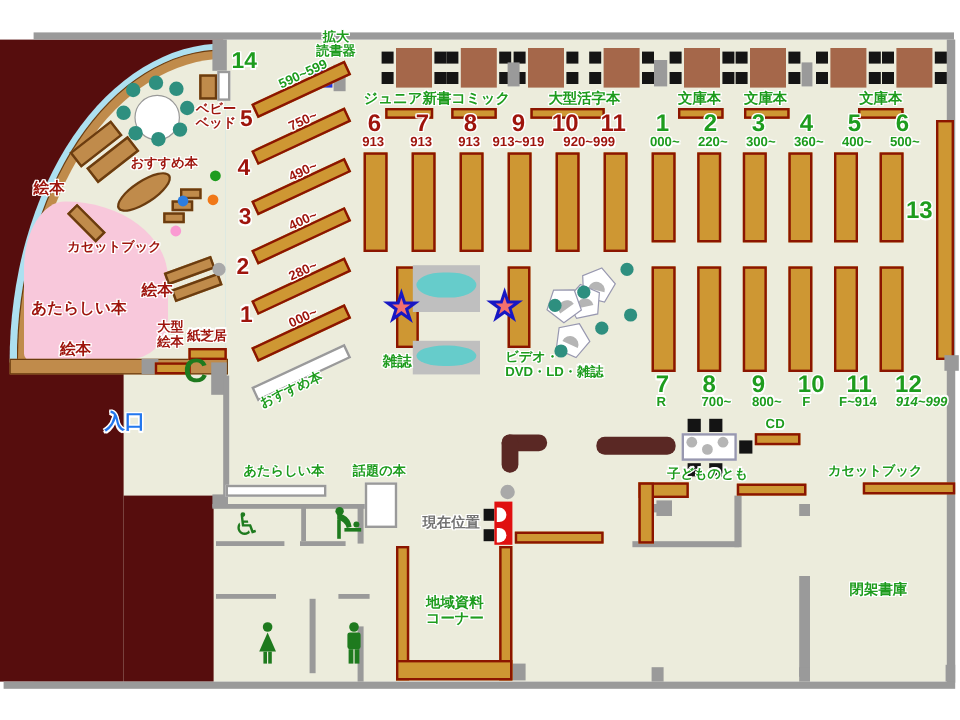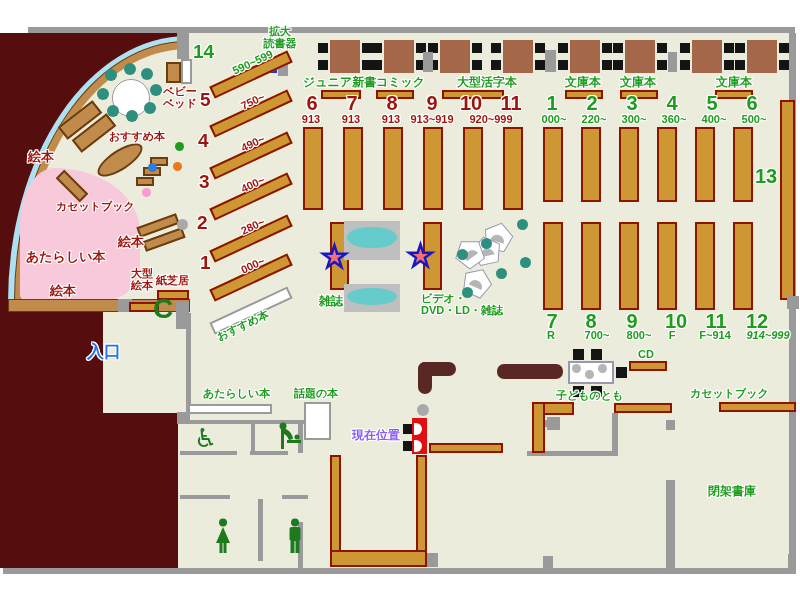--- a/index.html
+++ b/index.html
@@ -9,21 +9,21 @@
   .floor{background:#ECECDC;}
   .ext{background:#560D0D;}
   .wall{background:#9A9A9A;}
   .shelf{background:#CE9733;border:2px solid #8B1500;box-sizing:border-box;}
   .cwood{background:#C08B4B;border:2px solid #6B3C0F;box-sizing:border-box;}
   .wshelf{background:#fff;border:2px solid #9A9A9A;box-sizing:border-box;}
   .tbl{background:#A5674A;}
   .chair{background:#141414;}
   .lbl{position:absolute;font-weight:bold;white-space:nowrap;line-height:1.05;
        text-shadow:-1px -1px 0 #fff,1px -1px 0 #fff,-1px 1px 0 #fff,1px 1px 0 #fff,0 1px 0 #fff,0 -1px 0 #fff,1px 0 0 #fff,-1px 0 0 #fff;}
-  .g{color:#1E9C1E;} .r{color:#9E140C;} .bl{color:#2277EE;} .rd{color:#8b5cf6;}
+  .g{color:#1E9C1E;} .r{color:#9E140C;} .bl{color:#2277EE;} .rd{color:#737373;}
   .s11{font-size:11px;} .s12{font-size:12px;} .s13{font-size:13px;} .s19{font-size:19px;} .s20{font-size:20px;}
   .ctr{text-align:center;}
   .rot{transform:rotate(-25deg);}
   .dot{position:absolute;border-radius:50%;}
   .teal{background:#2E8F7F;}
   .star{position:absolute;font-family:"DejaVu Sans",sans-serif;font-size:30px;font-weight:bold;
         color:#F4706E;-webkit-text-stroke:2.5px #1717C4;line-height:1;text-shadow:none;z-index:40;}
   .qcurve{border-top-left-radius:100% 100%;}
   svg{position:absolute;overflow:visible;}
 </style>
@@ -283,20 +283,21 @@
   <div class="abs chair" style="left:403px;top:441px;width:9px;height:10px;"></div>
   <div class="abs" style="left:412px;top:418px;width:15px;height:36px;background:#E01010;"></div>
   <div class="abs" style="left:414px;top:423px;width:8px;height:12px;background:#fff;border-radius:0 6px 6px 0;"></div>
   <div class="abs" style="left:414px;top:440px;width:8px;height:12px;background:#fff;border-radius:0 6px 6px 0;"></div>
   <div class="abs lbl rd s12" style="left:352px;top:429px;">現在位置</div>
   <div class="abs shelf" style="left:429px;top:443px;width:74px;height:10px;"></div>
 
   <div class="abs shelf" style="left:330px;top:455px;width:11px;height:112px;"></div>
   <div class="abs shelf" style="left:416px;top:455px;width:11px;height:112px;"></div>
   <div class="abs shelf" style="left:330px;top:550px;width:97px;height:17px;"></div>
+  <div class="abs lbl g s12 ctr" style="left:340px;top:496px;width:78px;"><span>地域資料</span><br><span>コーナー</span></div>
 
   <div class="abs lbl g s12" style="left:708px;top:485px;">閉架書庫</div>
 
   <div class="abs lbl g s11" style="left:203px;top:388px;">あたらしい本</div>
   <div class="abs wshelf" style="left:188px;top:404px;width:84px;height:10px;"></div>
   <div class="abs lbl g s11" style="left:294px;top:388px;">話題の本</div>
   <div class="abs wshelf" style="left:304px;top:402px;width:27px;height:38px;"></div>
 
   <div class="abs lbl bl" style="left:87px;top:343px;font-size:17px;">入口</div>
 

